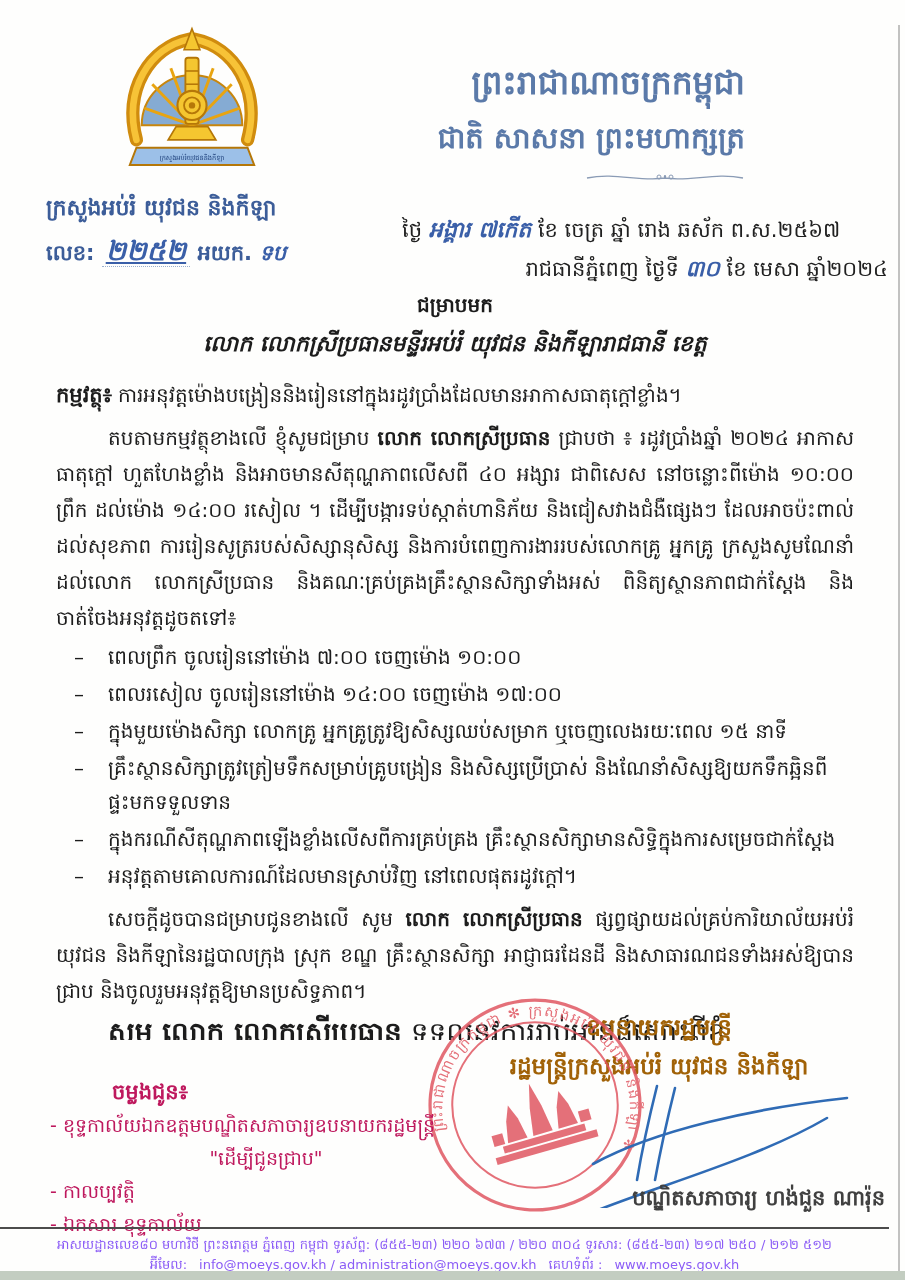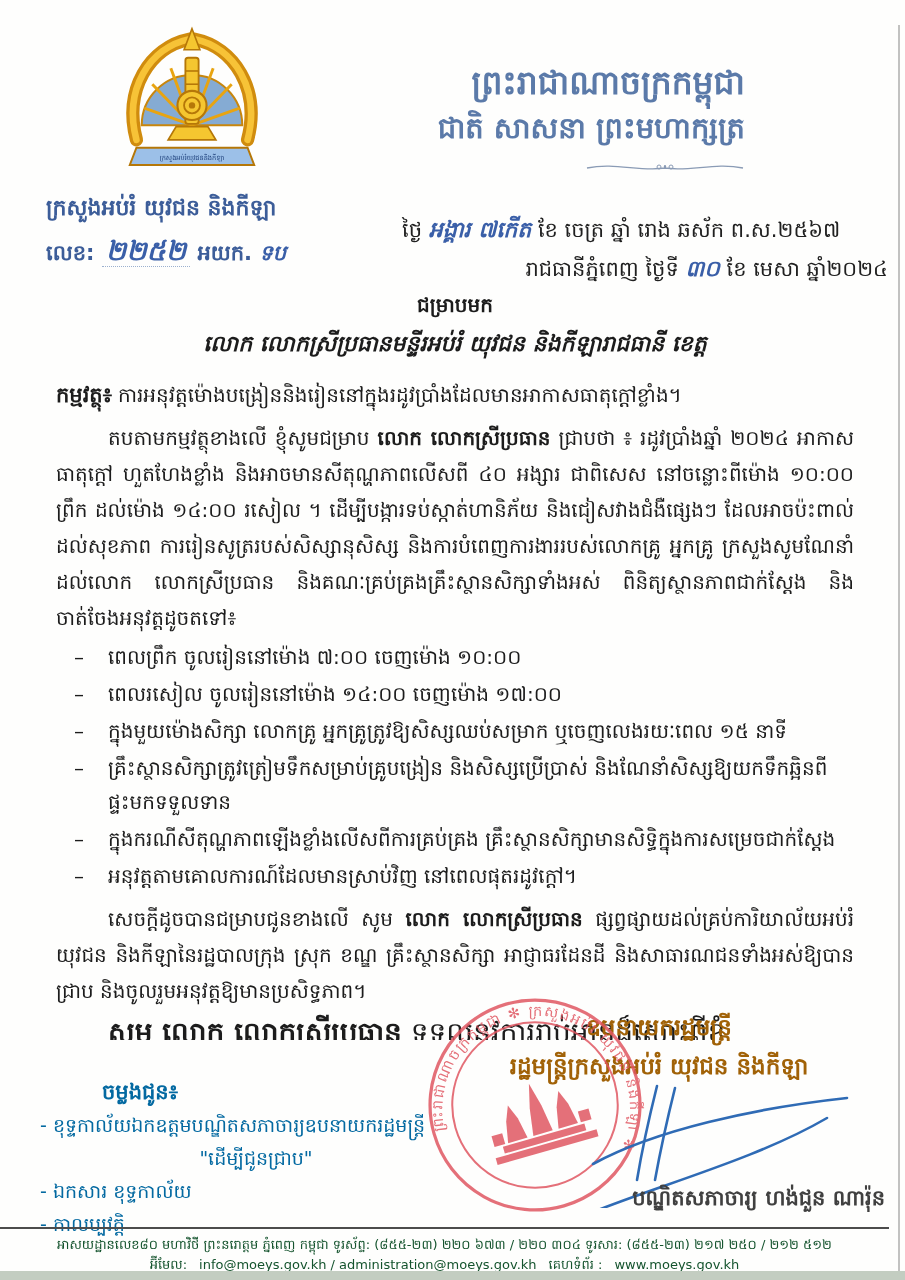--- a/index.html
+++ b/index.html
@@ -10,28 +10,28 @@
     font-family:"DejaVu Sans","Liberation Sans",sans-serif;
     color:#1c1c1c;
   }
   .scan-edge { position:absolute; right:5px; top:25px; bottom:0; width:2px; background:#8f8f8f; opacity:.55; }
   .bottom-band { position:absolute; left:0; right:0; bottom:0; height:9px; background:#c3cdc1; }
 
   
   .emblem { position:absolute; left:112px; top:26px; width:160px; height:172px; }
   .header-text { position:absolute; left:295px; top:62px; width:450px; text-align:right; color:#5b7aa9; }
   .header-text .kingdom { font-size:33px; font-weight:700; white-space:nowrap; }
-  .header-text .motto   { font-size:29px; font-weight:700; white-space:nowrap; }
+  .header-text .motto   { font-size:29px; font-weight:700; margin-top:10px; white-space:nowrap; }
   .ornament { margin-top:8px; }
 
   .ministry-block { position:absolute; left:46px; top:194px; color:#3c5d99; }
   .ministry-name { font-size:22px; font-weight:700; white-space:nowrap; }
   .ref-line { margin-top:8px; font-size:21px; font-weight:700; white-space:nowrap; }
   .hw { font-style:italic; color:#3a5fa8; font-weight:600; }
-  .ref-line .hw-num { font-size:27px; border-bottom:1px dotted #9bb0cf; padding:0 4px; }
+  .ref-line .hw-num { font-size:27px; border-bottom:1px dotted #9bb0cf; padding:0 4px;text-decoration:underline; }
 
   .date-block { position:absolute; left:402px; top:216px; width:500px; font-size:21px; color:#202020; }
   .date-block .l1 { white-space:nowrap; }
   .date-block .l2 { margin-top:7px; text-align:right; padding-right:14px; white-space:nowrap; }
   .date-block .hw { font-size:22px; }
 
   
   .content { position:absolute; left:56px; top:292px; width:798px; max-height:748px; overflow:hidden; }
   .salutation { text-align:center; font-size:20px; font-weight:700; }
   .recipient  { text-align:center; font-size:22px; font-weight:700; margin-top:8px;font-style:italic; }
@@ -48,28 +48,28 @@
   
   .sig-titles { position:absolute; left:428px; top:1008px; width:462px; text-align:center;
                 font-size:23px; font-weight:700; line-height:39px; color:#a16207; white-space:nowrap; }
   .stamp { position:absolute; left:424px; top:994px; width:222px; height:222px; opacity:.84; }
   .signature-svg { position:absolute; left:565px; top:1068px; width:300px; height:140px; }
   .signer { position:absolute; left:505px; top:1184px; width:380px; text-align:right;
             font-size:21px; font-weight:700; color:#404040; white-space:nowrap; }
   .signer .pre { margin-right:8px; }
 
   
-  .cc { position:absolute; left:40px; top:1076px; width:372px; font-size:19px; line-height:33px; color:#0369a1; }
+  .cc { position:absolute; left:50px; top:1076px; width:372px; font-size:19px; line-height:33px; color:#be185d; }
   .cc-label { font-weight:700; font-size:21px; padding-left:62px; }
   .cc-item { white-space:nowrap; }
   .cc-note { text-align:center; padding-left:60px; }
 
   
   .footer { position:absolute; left:0; right:16px; top:1227px; border-top:2px solid #4c4c4c;
-            padding-top:6px; text-align:center; color:#14532d; font-size:13px; line-height:20px; }
+            padding-top:6px; text-align:center; color:#8b5cf6; font-size:13px; line-height:20px; }
   .footer .f2 span { margin:17px 6px; }
 </style>
 </head>
 <body>
 
 <div class="page">
 
   <svg class="emblem" viewBox="0 0 120 130">
     <path d="M22,75 A38,38 0 1 1 98,75 Z" fill="#85abd3" stroke="#c8860d" stroke-width="1.5"></path>
     <g stroke="#e8a411" stroke-width="2.2">
@@ -209,22 +209,22 @@
   </svg>
 
   <div class="signer">
     <span class="pre">បណ្ឌិតសភាចារ្យ</span><span>ហង់ជួន ណារ៉ុន</span>
   </div>
 
   <div class="cc">
     <div class="cc-label">ចម្លងជូន៖</div>
     <div class="cc-item">- ខុទ្ទកាល័យឯកឧត្តមបណ្ឌិតសភាចារ្យឧបនាយករដ្ឋមន្ត្រី</div>
     <div class="cc-note">"ដើម្បីជូនជ្រាប"</div>
+    <div class="cc-item">- កាលប្បវត្តិ</div>
     <div class="cc-item">- ឯកសារ ខុទ្ទកាល័យ</div>
-    <div class="cc-item">- កាលប្បវត្តិ</div>
   </div>
 
   <div class="footer">
     <div class="f1">អាសយដ្ឋានលេខ៨០ មហាវិថី ព្រះនរោត្តម ភ្នំពេញ កម្ពុជា ទូរស័ព្ទ: (៨៥៥-២៣) ២២០ ៦៧៣ / ២២០ ៣០៤ ទូរសារ: (៨៥៥-២៣) ២១៧ ២៥០ / ២១២ ៥១២</div>
     <div class="f2">
       <span>អ៊ីមែល:</span><span>info@moeys.gov.kh / administration@moeys.gov.kh</span><span>គេហទំព័រ :</span><span>www.moeys.gov.kh</span>
     </div>
   </div>
 
   <div class="scan-edge"></div>

